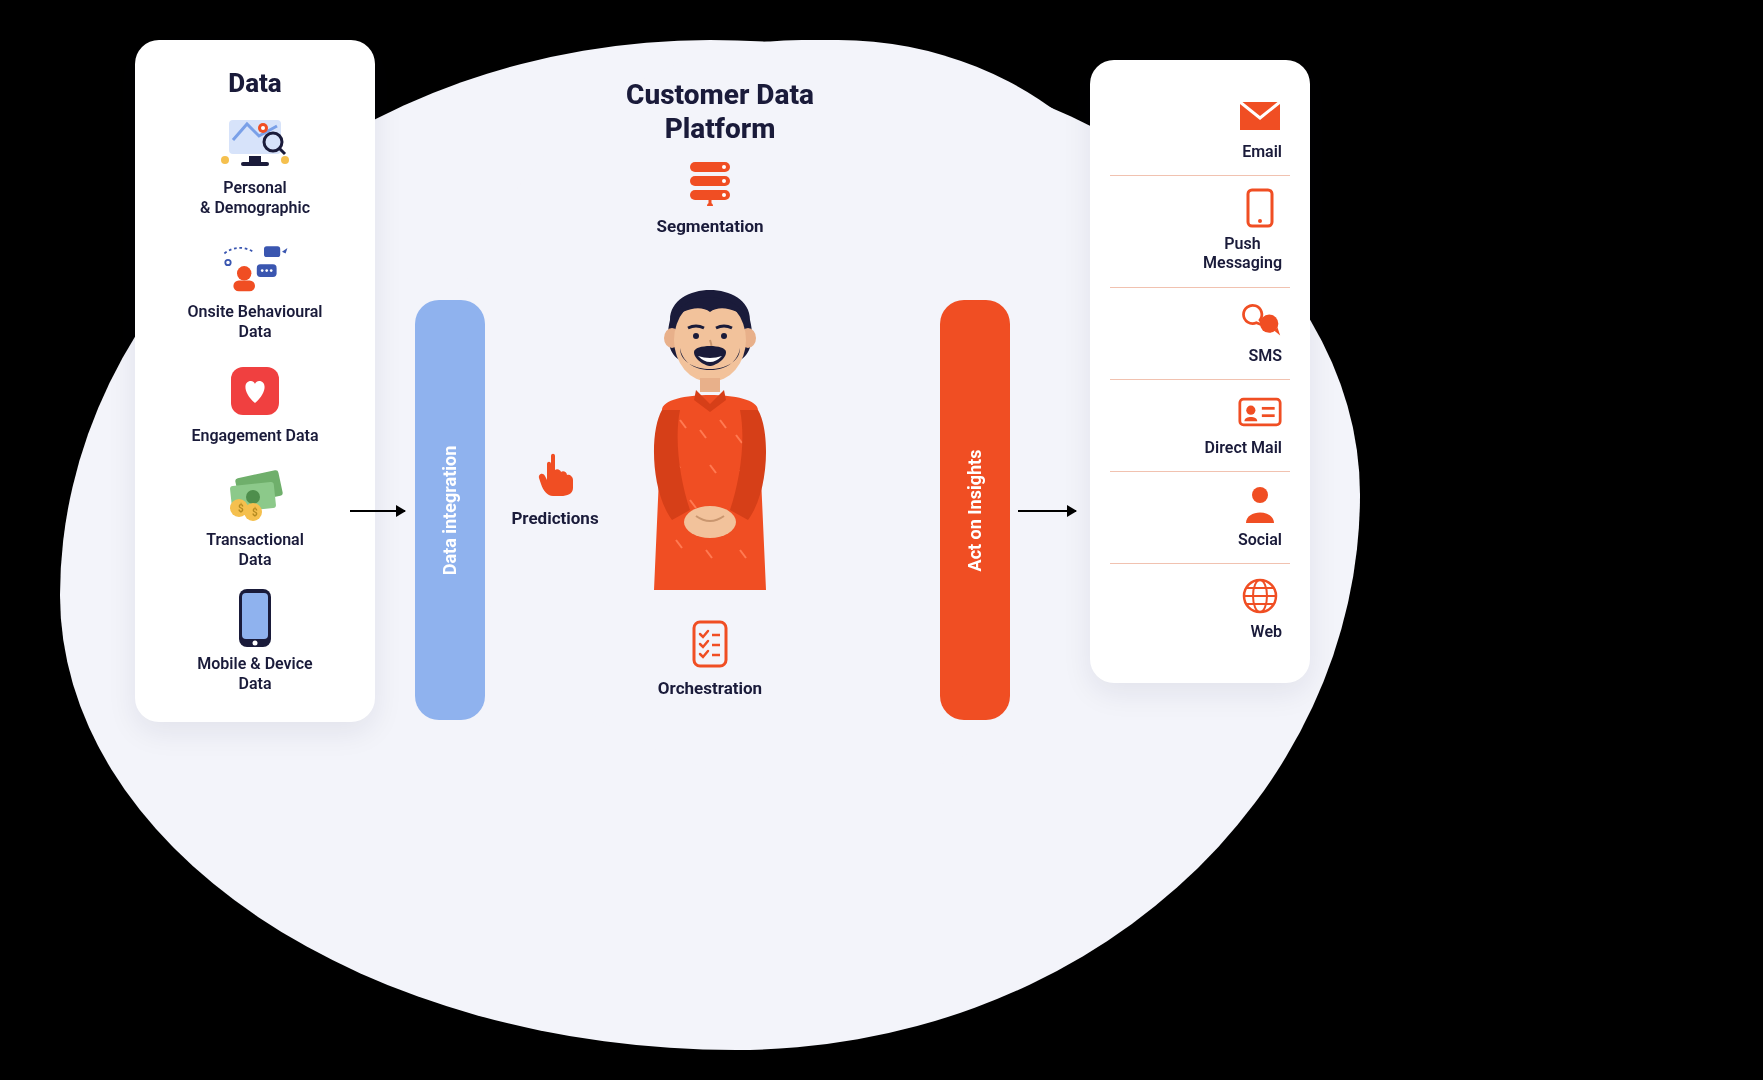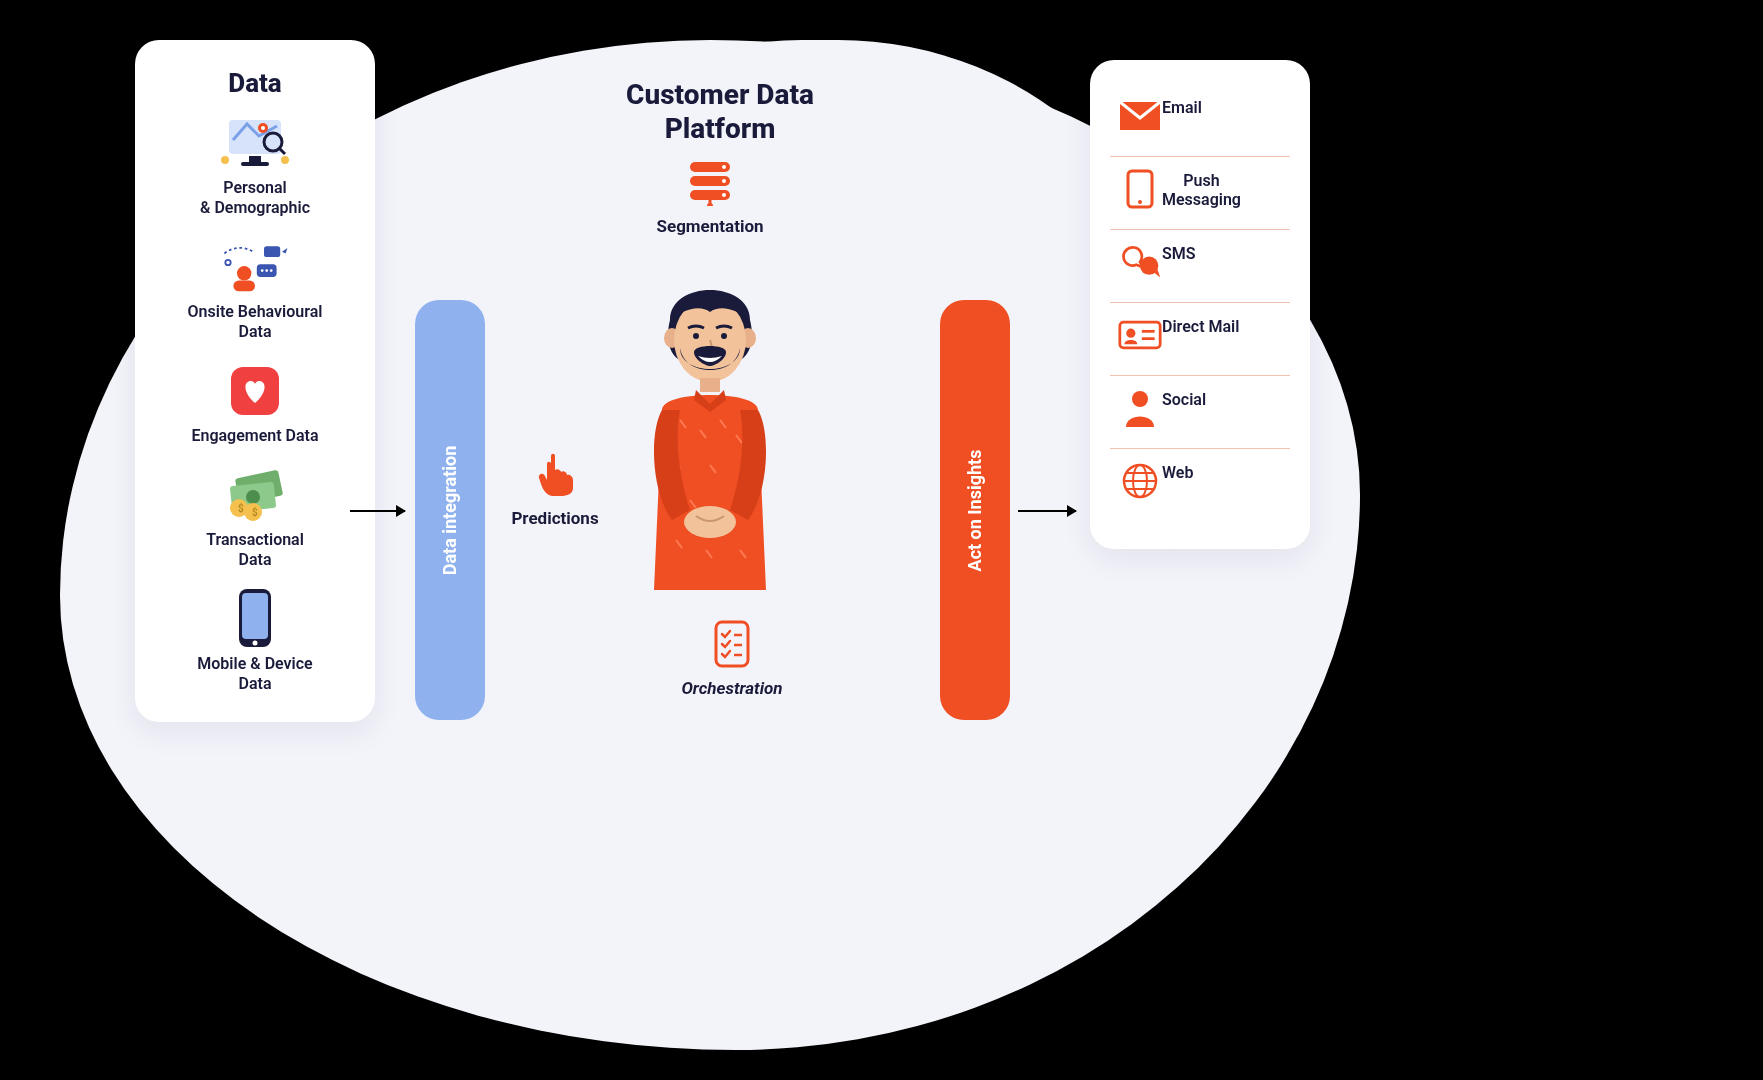--- a/index.html
+++ b/index.html
@@ -103,30 +103,30 @@
     position: absolute;
     display: flex; flex-direction: column; align-items: center;
     width: 160px;
     text-align: right;
   }
   .center-node .nicon { width: 56px; height: 48px; margin-bottom: 10px; display:flex; align-items:center; justify-content:center;}
   .center-node .nlabel { font-size: 17px; font-weight: 700; color: #1A1B3A; }
   .node-seg { left: 630px; top: 158px; }
   .node-pred { left: 475px; top: 450px; }
   .node-smart { left: 790px; top: 450px; }
-  .node-orch { left: 652px; top: 620px; font-style: italic; }
+  .node-orch { left: 630px; top: 620px; }
   
   .person {
     position: absolute;
     left: 610px; top: 260px;
     width: 200px; height: 330px;
   }
   
   .channel {
-    display: flex; align-items: flex-start;
+    display: flex; flex-direction: column; align-items: flex-end;
     padding: 14px 8px 14px;
     border-bottom: 1px solid #F1C2B0;
   }
   .channel:last-child { border-bottom: none; }
   .channel .cicon { width: 44px; height: 36px; margin-bottom: 8px; display:flex; align-items:center; justify-content:center;}
   .channel .clabel { font-size: 16px; font-weight: 600; color: #1A1B3A; text-align:center; line-height:1.2;}
   .orange-fill { fill: #F04E23; }
   .orange-stroke { stroke: #F04E23; }
 </style>
 </head>

